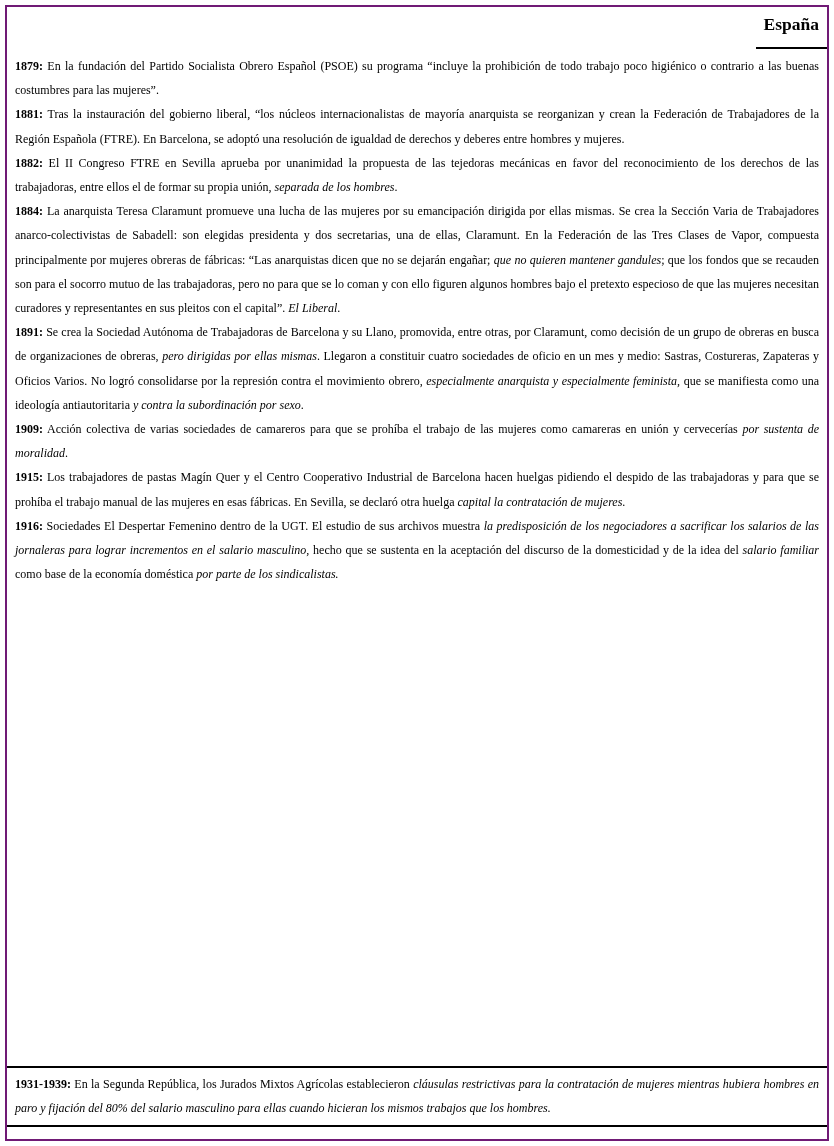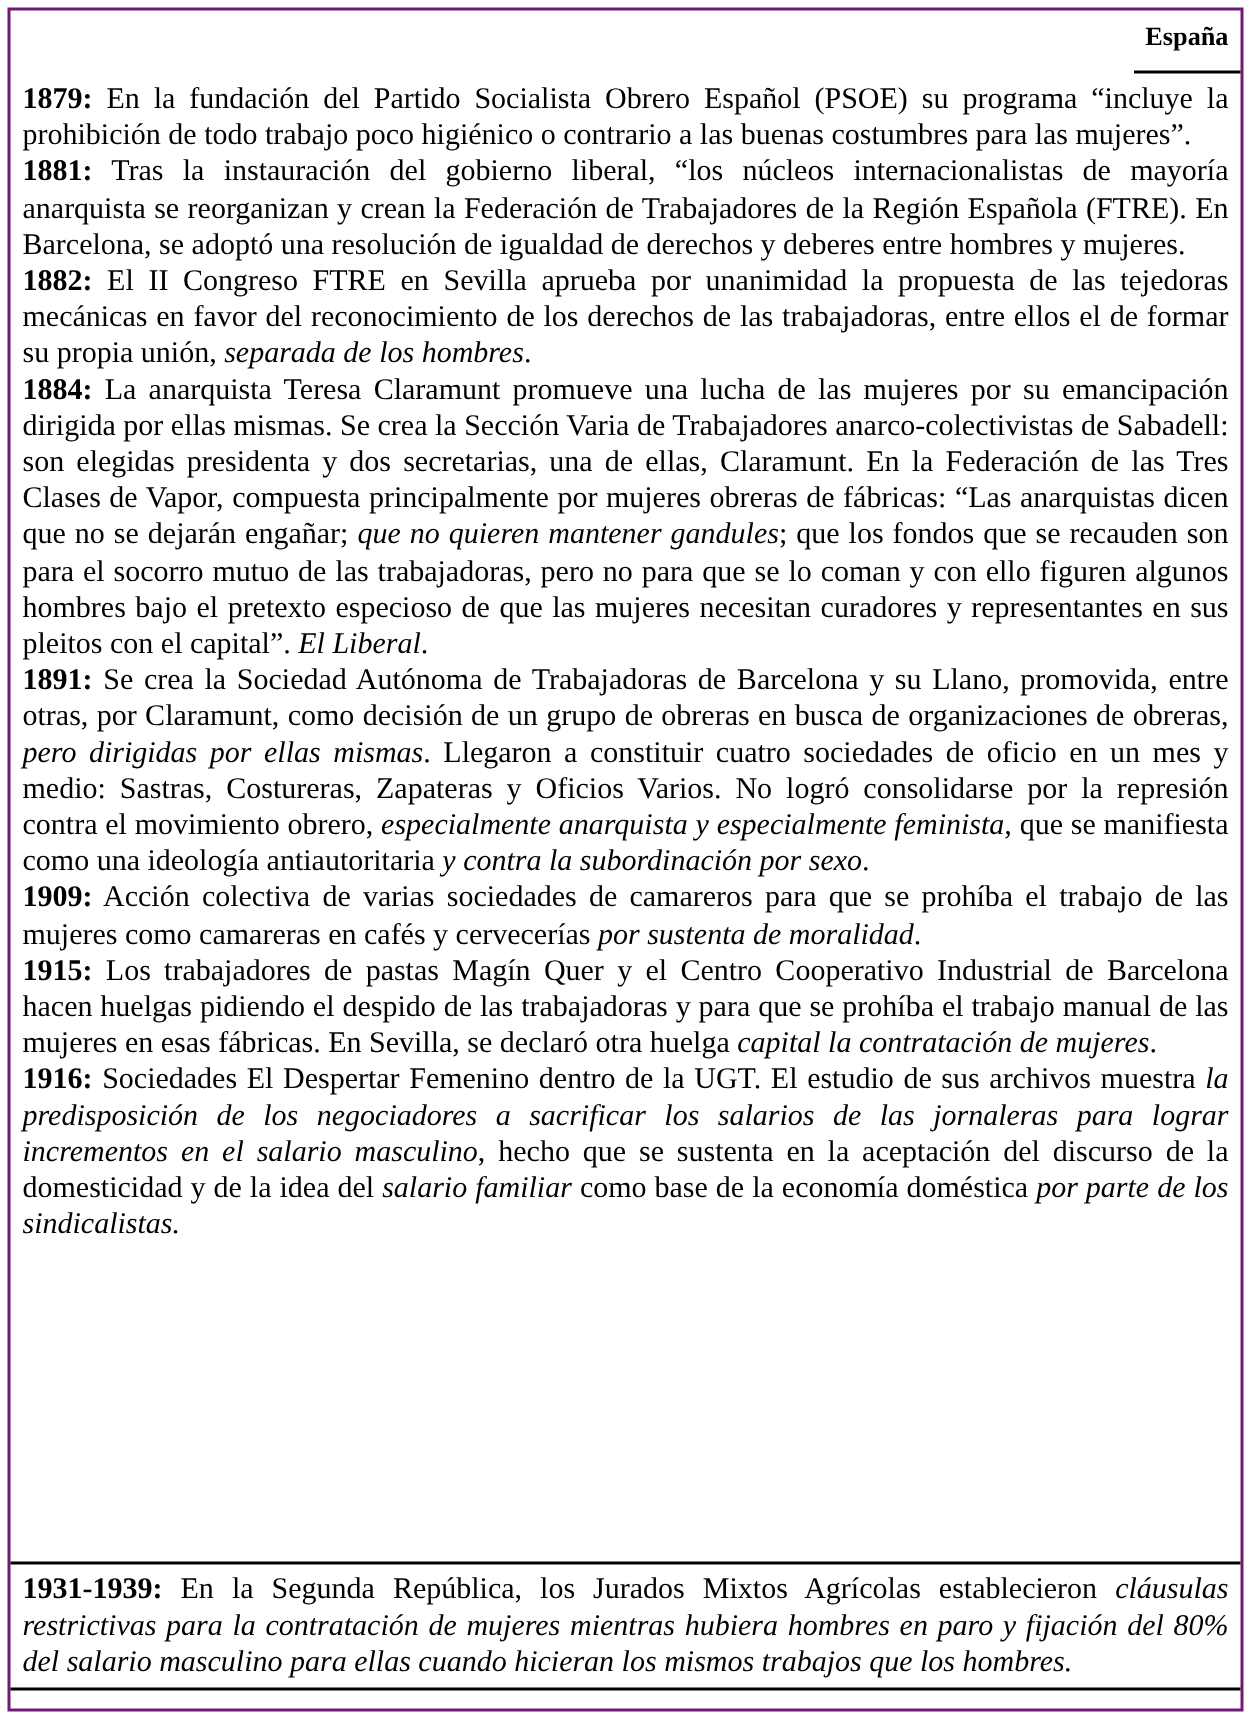--- a/index.html
+++ b/index.html
@@ -35,21 +35,21 @@
   }
   .header-row {
     height: 42px;
     padding: 7px 8px;
   }
   .header-text {
     font-weight: bold;
     font-size: 17.5px;
   }
   .body-row {
-    font-size: 20px;
+    font-size: 12px;
     line-height: 24.2px;
     text-align: justify;
     padding: 5px 8px 4px 8px;
   }
   .main-section {
     flex: 1 1 auto;
     overflow: hidden;
   }
   .final-section {
     padding-top: 4px;
@@ -79,21 +79,21 @@
     <div class="row header-row">
       <span class="header-text">España</span>
     </div>
 
     <div class="row body-row main-section">
         <p class="entry"><b class="entry-year">1879:</b><span> En la fundación del Partido Socialista Obrero Español (PSOE) su programa “incluye la prohibición de todo trabajo poco higiénico o contrario a las buenas costumbres para las mujeres”.</span></p>
         <p class="entry"><b class="entry-year">1881:</b><span> Tras la instauración del gobierno liberal, “los núcleos internacionalistas de mayoría anarquista se reorganizan y crean la Federación de Trabajadores de la Región Española (FTRE). En Barcelona, se adoptó una resolución de igualdad de derechos y deberes entre hombres y mujeres.</span></p>
         <p class="entry"><b class="entry-year">1882:</b><span> El II Congreso FTRE en Sevilla aprueba por unanimidad la propuesta de las tejedoras mecánicas en favor del reconocimiento de los derechos de las trabajadoras, entre ellos el de formar su propia unión, </span><i>separada de los hombres</i><span>.</span></p>
         <p class="entry"><b class="entry-year">1884:</b><span> La anarquista Teresa Claramunt promueve una lucha de las mujeres por su emancipación dirigida por ellas mismas. Se crea la Sección Varia de Trabajadores anarco-colectivistas de Sabadell: son elegidas presidenta y dos secretarias, una de ellas, Claramunt. En la Federación de las Tres Clases de Vapor, compuesta principalmente por mujeres obreras de fábricas: “Las anarquistas dicen que no se dejarán engañar; </span><i>que no quieren mantener gandules</i><span>; que los fondos que se recauden son para el socorro mutuo de las trabajadoras, pero no para que se lo coman y con ello figuren algunos hombres bajo el pretexto especioso de que las mujeres necesitan curadores y representantes en sus pleitos con el capital”. </span><i>El Liberal</i><span>.</span></p>
         <p class="entry"><b class="entry-year">1891:</b><span> Se crea la Sociedad Autónoma de Trabajadoras de Barcelona y su Llano, promovida, entre otras, por Claramunt, como decisión de un grupo de obreras en busca de organizaciones de obreras, </span><i>pero dirigidas por ellas mismas</i><span>. Llegaron a constituir cuatro sociedades de oficio en un mes y medio: Sastras, Costureras, Zapateras y Oficios Varios. No logró consolidarse por la represión contra el movimiento obrero, </span><i>especialmente anarquista y especialmente feminista,</i><span> que se manifiesta como una ideología antiautoritaria </span><i>y contra la subordinación por sexo</i><span>.</span></p>
-        <p class="entry"><b class="entry-year">1909:</b><span> Acción colectiva de varias sociedades de camareros para que se prohíba el trabajo de las mujeres como camareras en cafés y cervecerías </span><i>por sustenta de moralidad</i><span>.</span></p>
+        <p class="entry"><b class="entry-year">1909:</b><span> Acción colectiva de varias sociedades de camareros para que se prohíba el trabajo de las mujeres como camareras en unión y cervecerías </span><i>por sustenta de moralidad</i><span>.</span></p>
         <p class="entry"><b class="entry-year">1915:</b><span> Los trabajadores de pastas Magín Quer y el Centro Cooperativo Industrial de Barcelona hacen huelgas pidiendo el despido de las trabajadoras y para que se prohíba el trabajo manual de las mujeres en esas fábricas. En Sevilla, se declaró otra huelga </span><i>capital la contratación de mujeres</i><span>.</span></p>
         <p class="entry"><b class="entry-year">1916:</b><span> Sociedades El Despertar Femenino dentro de la UGT. El estudio de sus archivos muestra </span><i>la predisposición de los negociadores a sacrificar los salarios de las jornaleras para lograr incrementos en el salario masculino</i><span>, hecho que se sustenta en la aceptación del discurso de la domesticidad y de la idea del </span><i>salario familiar</i><span> como base de la economía doméstica </span><i>por parte de los sindicalistas.</i></p>
       </div>
 
     <div class="row body-row final-section">
         <p class="entry"><b class="entry-year">1931-1939:</b><span> En la Segunda República, los Jurados Mixtos Agrícolas establecieron </span><i>cláusulas restrictivas para la contratación de mujeres mientras hubiera hombres en paro y fijación del 80% del salario masculino para ellas cuando hicieran los mismos trabajos que los hombres.</i></p>
       </div>
 
     <div class="row footer-row"></div>
 

